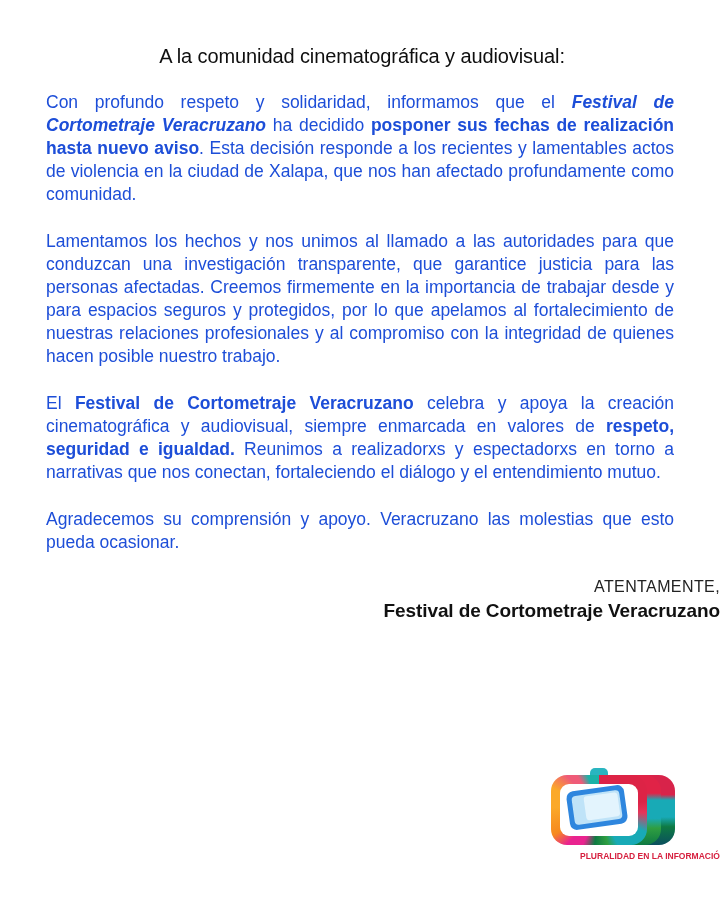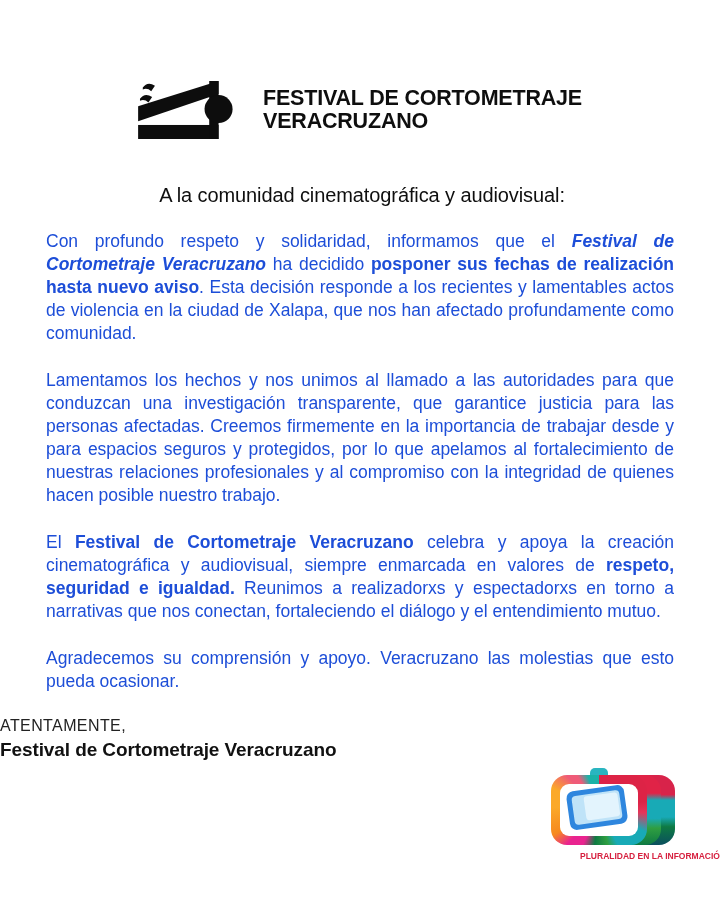--- a/index.html
+++ b/index.html
@@ -23,21 +23,21 @@
   
   .content{padding:23px 46px 0 46px;}
   .content p{
     margin:0 0 24px 0;font-size:17.5px;line-height:23px;
     text-align:justify;color:#1d4ed8;
   }
   .run-normal{font-weight:400;}
   .run-bold{font-weight:700;}
   .run-bi{font-weight:700;font-style:italic;}
   
-  .signoff{text-align:left;margin-top:13px;}
+  .signoff{text-align:right;margin-top:13px;}
   .signoff-1{font-size:16px;letter-spacing:0.4px;color:#222;}
   .signoff-2{font-size:19px;font-weight:700;margin-top:4px;color:#111;letter-spacing:-0.1px;}
   
   .brand{position:absolute;top:765px;right:43px;width:126px;height:100px;}
   .tv-nub{position:absolute;left:39px;top:3px;width:18px;height:13px;border-radius:5px;background:#2ab5c0;}
   .tv-back{position:absolute;top:10px;width:96px;height:70px;border-radius:16px;}
   .tv-back2{left:28px;background:linear-gradient(180deg,#d8234a 0%,#d8234a 28%,#18aab6 36%,#18aab6 60%,#0e7a43 74%,#0b4f5e 100%);}
   .tv-back1{left:14px;background:linear-gradient(180deg,#e02347 0%,#e02347 26%,#18aab6 36%,#18aab6 62%,#2f9e41 76%,#0e7a43 100%);}
   .tv-front{
     position:absolute;left:0;top:10px;width:96px;height:70px;border-radius:16px;
@@ -58,36 +58,20 @@
   .tv-caption{
     position:absolute;top:86px;left:-7px;width:140px;text-align:center;
     font-size:8.5px;font-weight:700;color:#d6203f;letter-spacing:0px;white-space:nowrap;padding-left:36px;
   }
 </style>
 </head>
 <body>
 
 <div class="page">
 
-  <div class="header">
-    <svg class="logo-icon" viewBox="0 0 112 62" xmlns="http://www.w3.org/2000/svg" aria-hidden="true">
-      <g fill="#0d0d0d">
-        <path d="M5,7 q5,-7 13,-2 l-4,6 q-4,-4 -9,-2 z"></path>
-        <path d="M2,19 q5,-7 13,-2 l-4,6 q-4,-4 -9,-2 z"></path>
-        <polygon points="0,27 86,0 86,14 0,43"></polygon>
-        <rect x="0" y="47" width="86" height="15"></rect>
-        <rect x="76" y="0" width="10" height="62"></rect>
-        <circle cx="86" cy="30" r="15"></circle>
-      </g>
-    </svg>
-    <div class="logo-title">
-      <div>FESTIVAL DE CORTOMETRAJE</div>
-      <div>VERACRUZANO</div>
-    </div>
-  </div>
 
   <div class="heading">A la comunidad cinematográfica y audiovisual:</div>
 
   <div class="content">
     <p><span class="run-normal">Con profundo respeto y solidaridad, informamos que el </span><span class="run-bi">Festival de Cortometraje Veracruzano</span><span class="run-normal"> ha decidido </span><span class="run-bold">posponer sus fechas de realización hasta nuevo aviso</span><span class="run-normal">. Esta decisión responde a los recientes y lamentables actos de violencia en la ciudad de Xalapa, que nos han afectado profundamente como comunidad.</span></p>
     <p><span class="run-normal">Lamentamos los hechos y nos unimos al llamado a las autoridades para que conduzcan una investigación transparente, que garantice justicia para las personas afectadas. Creemos firmemente en la importancia de trabajar desde y para espacios seguros y protegidos, por lo que apelamos al fortalecimiento de nuestras relaciones profesionales y al compromiso con la integridad de quienes hacen posible nuestro trabajo.</span></p>
     <p><span class="run-normal">El </span><span class="run-bold">Festival de Cortometraje Veracruzano</span><span class="run-normal"> celebra y apoya la creación cinematográfica y audiovisual, siempre enmarcada en valores de </span><span class="run-bold">respeto, seguridad e igualdad.</span><span class="run-normal"> Reunimos a realizadorxs y espectadorxs en torno a narrativas que nos conectan, fortaleciendo el diálogo y el entendimiento mutuo.</span></p>
     <p><span class="run-normal">Agradecemos su comprensión y apoyo. Veracruzano las molestias que esto pueda ocasionar.</span></p>
   </div>
 

